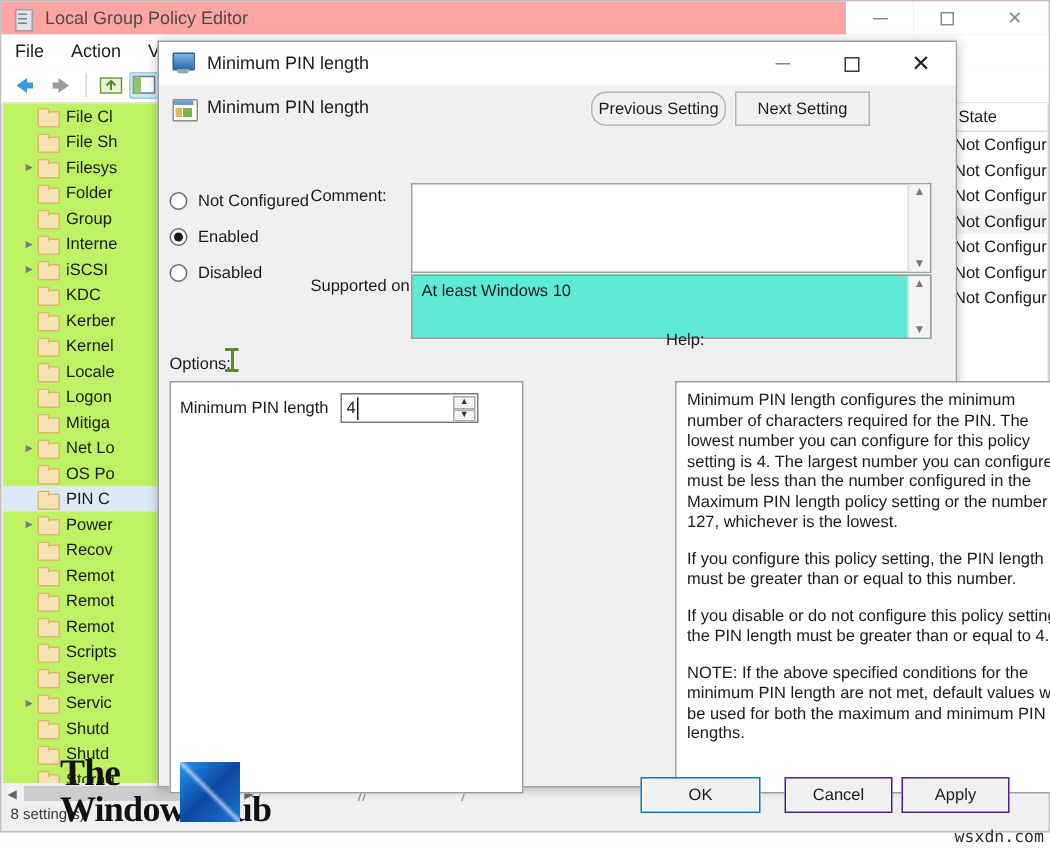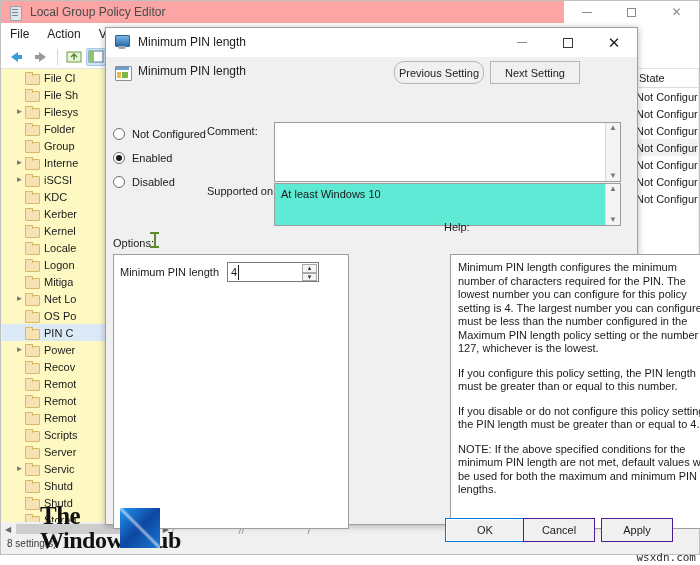--- a/index.html
+++ b/index.html
@@ -85,21 +85,21 @@
   .tb-icon {
     width:20px; height:18px; margin-right:2px;
     position:relative; border-radius:2px;
   }
   .tb-icon.selected { background:#cfe6f5; border:1px solid #a4cde4; }
 
   
   #tree-pane {
     position:absolute; left:1px; top:68px;
     width:170px; height:455px;
-    background:#fef9c3;
+    background:#bef264;
     border-right:1px solid #d8d8d8;
     overflow:hidden;
   }
   .tree-row {
     height:17px; display:flex; align-items:center;
     padding-left:12px; font-size:11px; color:#1a1a1a;
     white-space:nowrap;
   }
   .tree-row.selected { background:#dceaf7; }
   .tw {
@@ -378,21 +378,21 @@
     overflow:hidden;
   }
   #help-panel p { margin:0 0 11px 0; }
 
   .dlg-btn {
     position:absolute; top:461px; height:24px;
     background:#f0f0f0; border:1px solid #4c1d95;
     font-size:11px; color:#1c1c1c;
     display:flex; align-items:center; justify-content:center;
   }
-  #btn-ok     { left:339px; width:80px; border:1px solid #0078d7; box-shadow: inset 0 0 0 1px #ffffff; }
+  #btn-ok     { left:321px; width:80px; border:1px solid #0078d7; box-shadow: inset 0 0 0 1px #ffffff; }
   #btn-cancel { left:417px; width:72px; }
   #btn-apply  { left:495px; width:72px; }
 
   
   #wm-windowsclub {
     position:absolute; left:8px; top:504px;
     font-family:"Liberation Serif", serif;
     font-weight:bold; font-size:25px; color:#111;
     line-height:24px; letter-spacing:-0.5px;margin-left:32px;
   }

